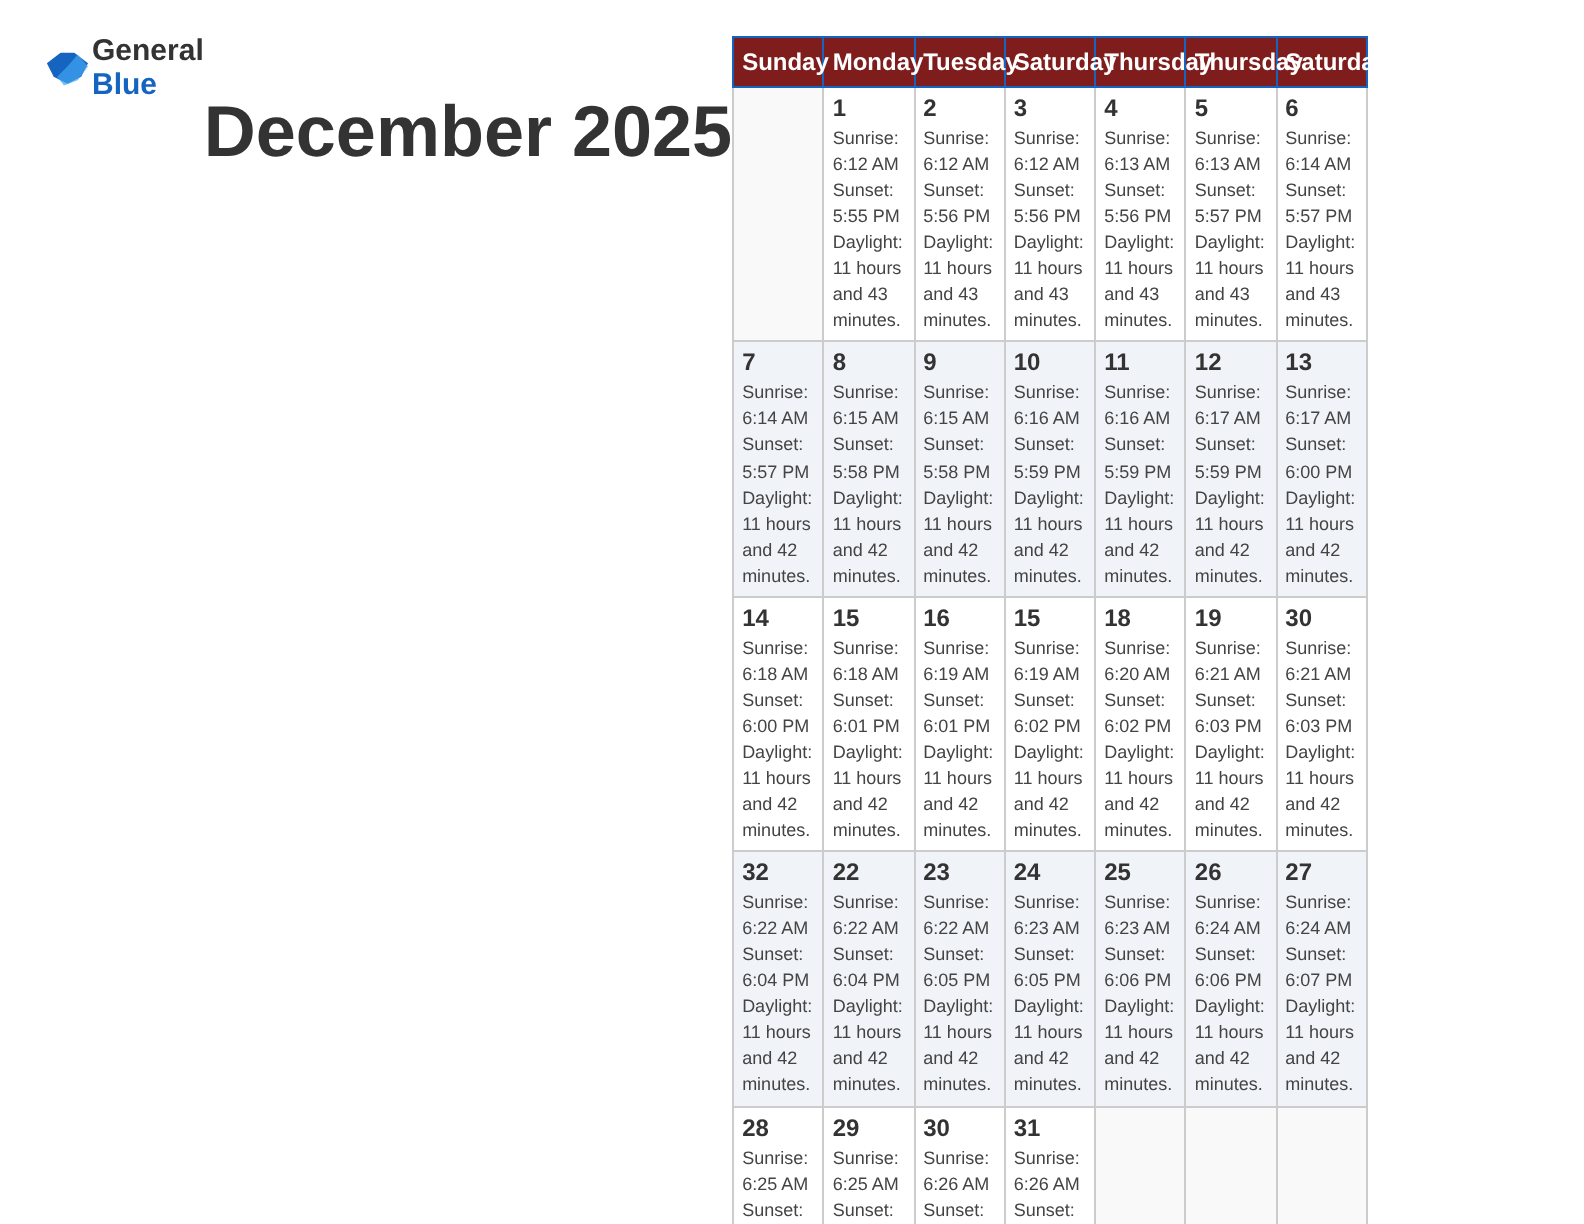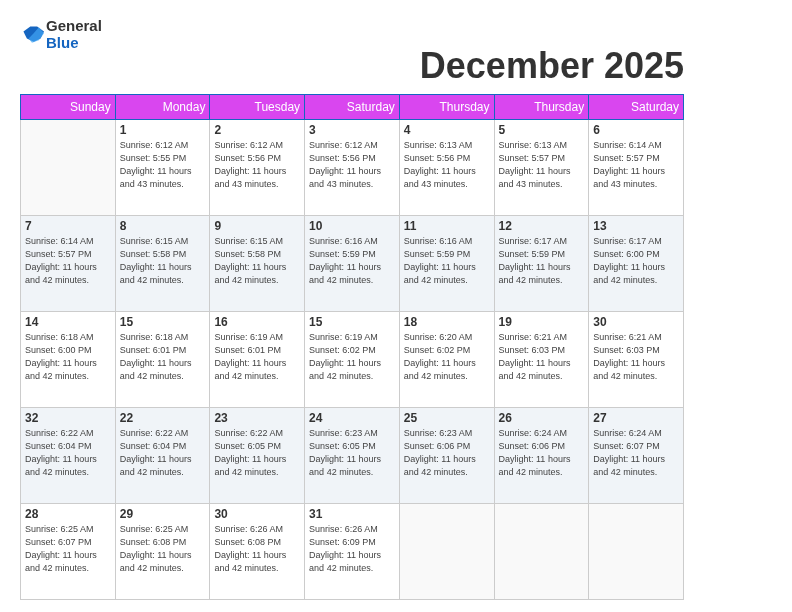--- a/index.html
+++ b/index.html
@@ -8,21 +8,21 @@
       background: #fff;
       width: 792px;
       height: 612px;
       overflow: hidden;
     }
     .page {
       width: 704px;
       height: 612px;
       padding: 18px 20px 12px 20px;
       display: flex;
-      flex-direction: column;
+      flex-direction: row;
       border-radius: 28px;
     }
     .header {
       display: flex;
       justify-content: space-between;
       align-items: flex-start;
       margin-bottom: 8px;
     }
     .logo {
       display: flex;
@@ -48,24 +48,24 @@
       color: #555;
     }
     .calendar {
       flex: 1;
       border: 1px solid #ccc;
       border-collapse: collapse;
       width: 100%;
       table-layout: fixed;
     }
     .calendar th {
-      background: #d946ef;
+      background: #7f1d1d;
       color: #fff;
       font-size: 12px;
-      font-weight: normal;
+      font-weight: bold;
       padding: 5px 4px;
       text-align: right;
       border: 1px solid #1565c0;
     }
     .calendar td {
       border: 1px solid #ccc;
       vertical-align: top;
       padding: 3px 4px;
       font-size: 9.5px;
       color: #333;

